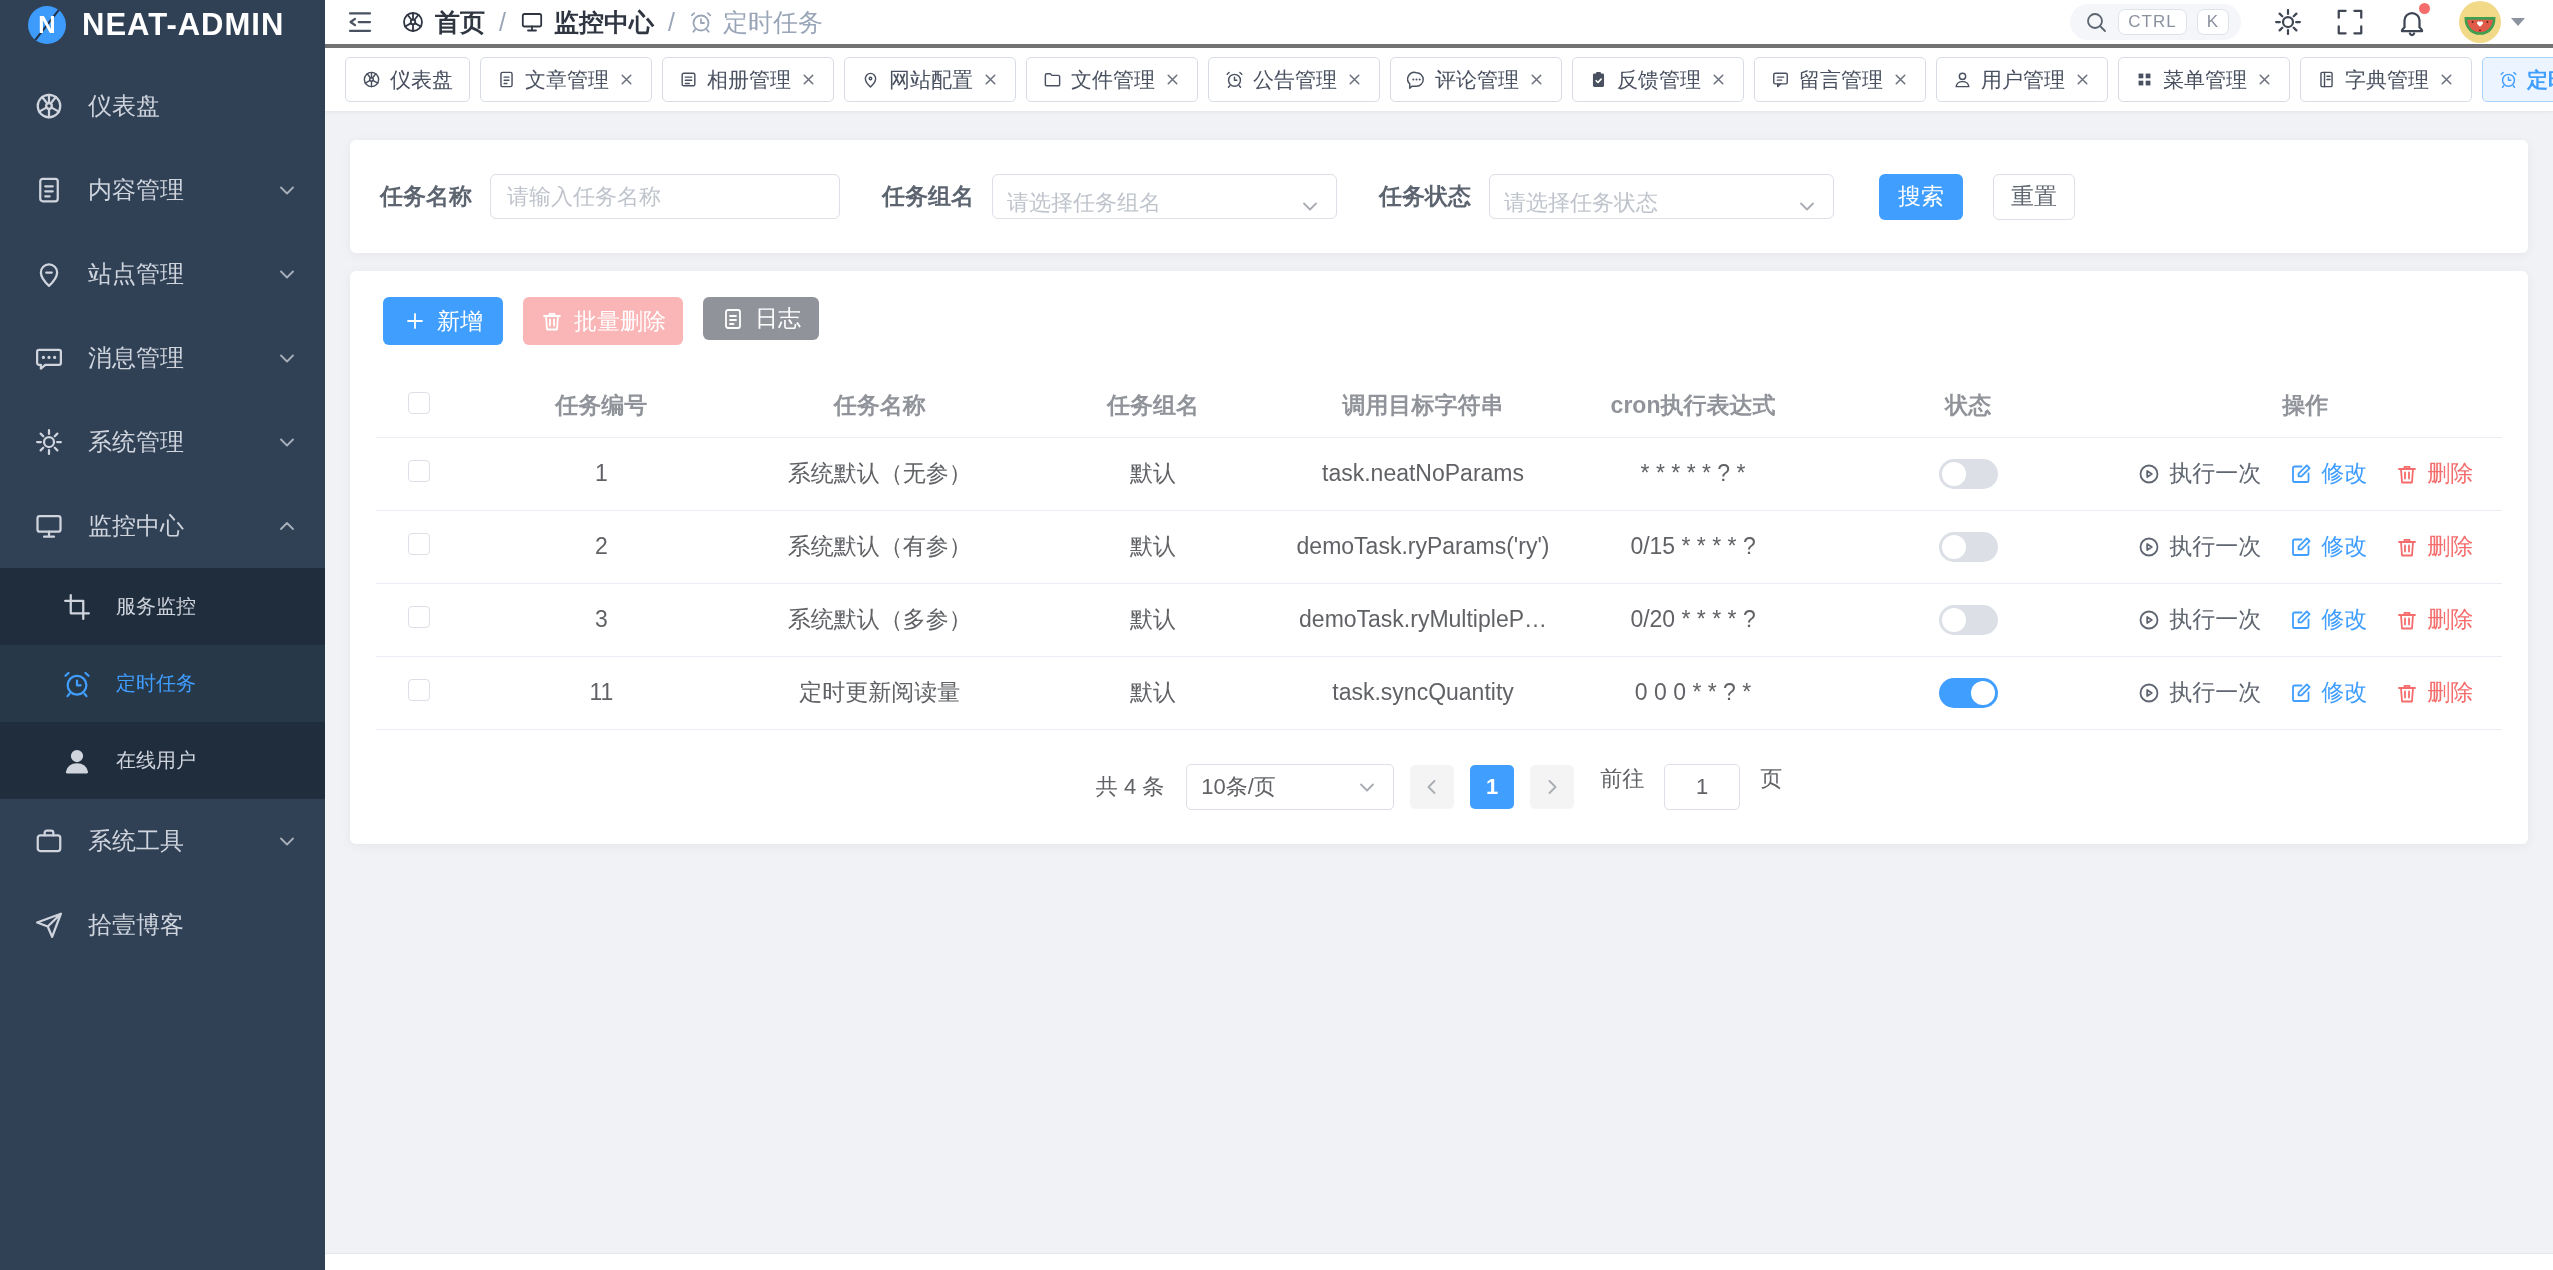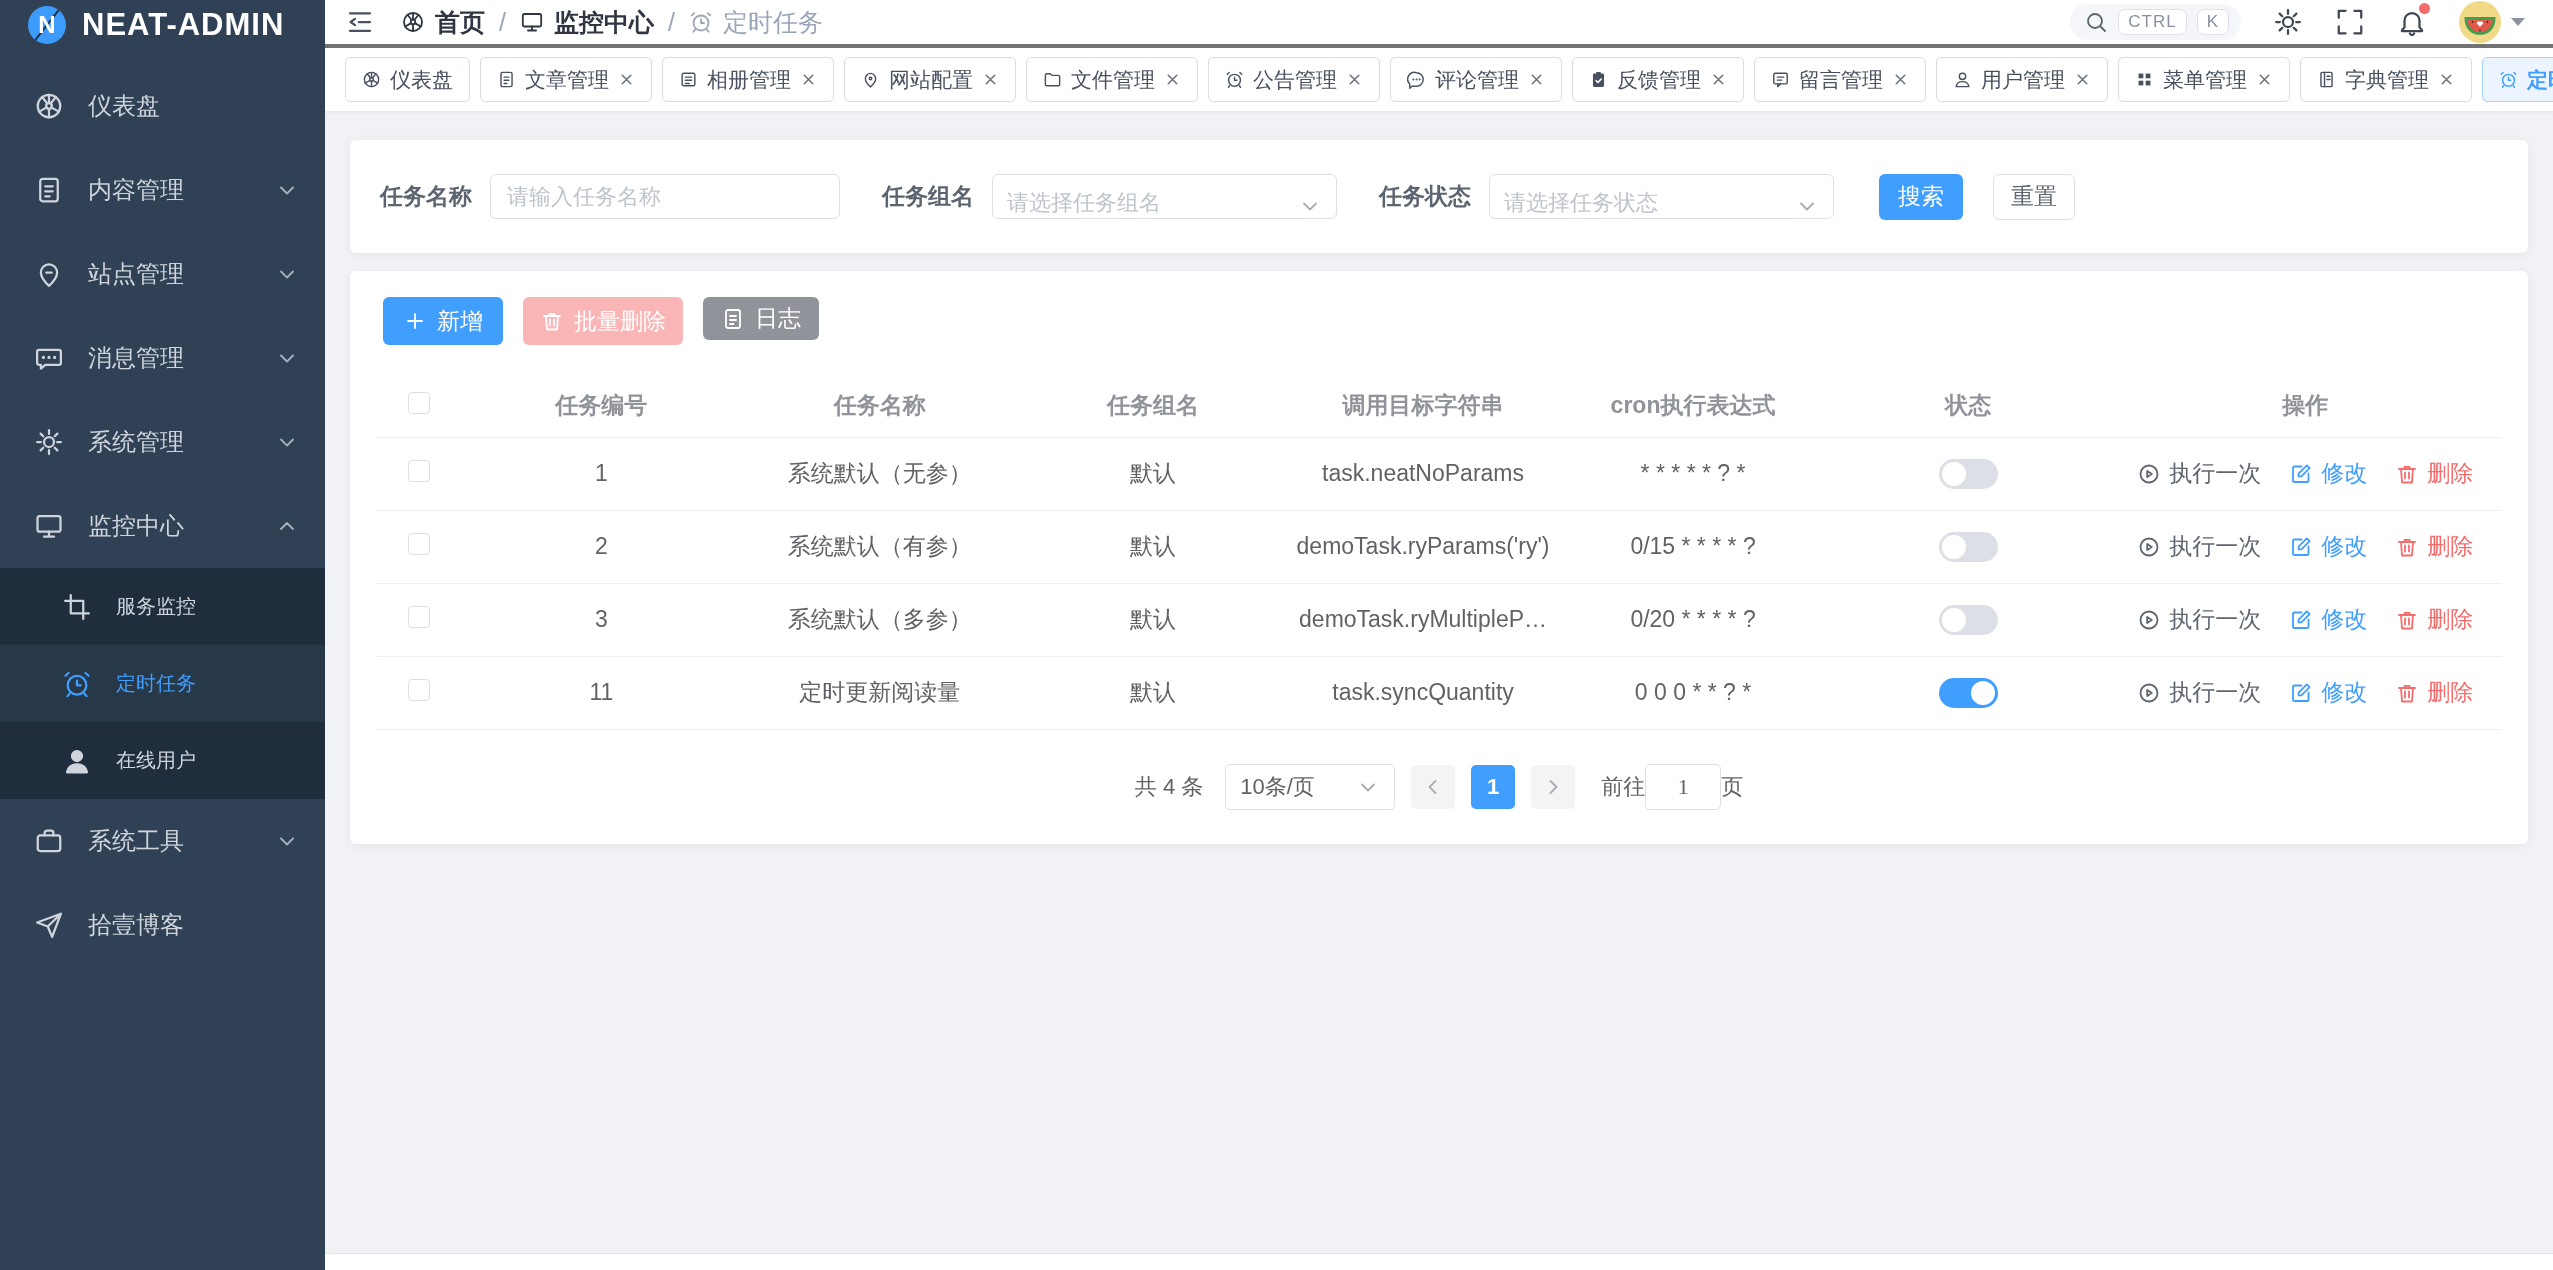--- a/index.html
+++ b/index.html
@@ -83,24 +83,24 @@
   .switch.on:after { left:auto; right:3px; }
   .actions { display:flex; align-items:center; justify-content:center; gap:28px; white-space:nowrap; }
   .act { display:inline-flex; align-items:center; gap:8px; cursor:pointer; font-size:23px; }
   .act.run { color:#5f6670; }
   .act.edit { color:#409eff; }
   .act.del { color:#f56c6c; }
 
   
   .pager { margin-top:34px; display:flex; align-items:center; justify-content:center; gap:16px; font-size:22px; color:#606266; }
   .pg-total { margin-right:6px; }
-  .pg-size { width:170px; height:46px; border:1px solid #dcdfe6; border-radius:5px; display:flex; align-items:center; justify-content:space-between; padding:0 14px; cursor:pointer; color:#606266; }
+  .pg-size { width:208px; height:46px; border:1px solid #dcdfe6; border-radius:5px; display:flex; align-items:center; justify-content:space-between; padding:0 14px; cursor:pointer; color:#606266; }
   .pg-btn { width:44px; height:44px; border-radius:5px; background:#f4f4f5; color:#a8abb2; display:flex; align-items:center; justify-content:center; cursor:pointer; font-size:24px; }
   .pg-cur { width:44px; height:44px; border-radius:5px; background:#409eff; color:#fff; display:flex; align-items:center; justify-content:center; font-weight:bold; cursor:pointer; }
-  .pg-goto { display:flex; align-items:center; gap:0; margin-left:10px;font-family:Liberation Serif, serif; }
+  .pg-goto { display:flex; align-items:flex-start; gap:20px; margin-left:10px; }
   .pg-input { width:76px; height:46px; border:1px solid #dcdfe6; border-radius:5px; text-align:center; font-size:22px; color:#606266; outline:none; font-family:inherit; }
 
   .footer-strip { height:17px; background:#fff; border-top:1px solid #e4e7ed; }
 </style>
 </head>
 <body>
 
 <svg width="0" height="0" style="position:absolute">
   <defs>
     <symbol id="i-wheel" viewBox="0 0 24 24">

